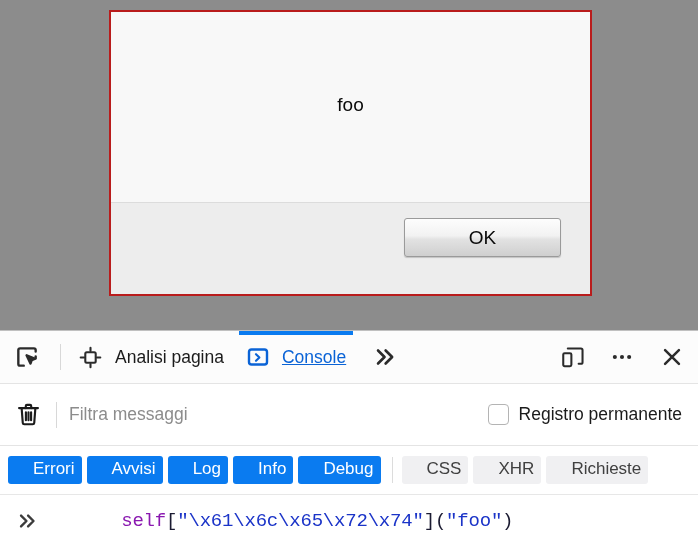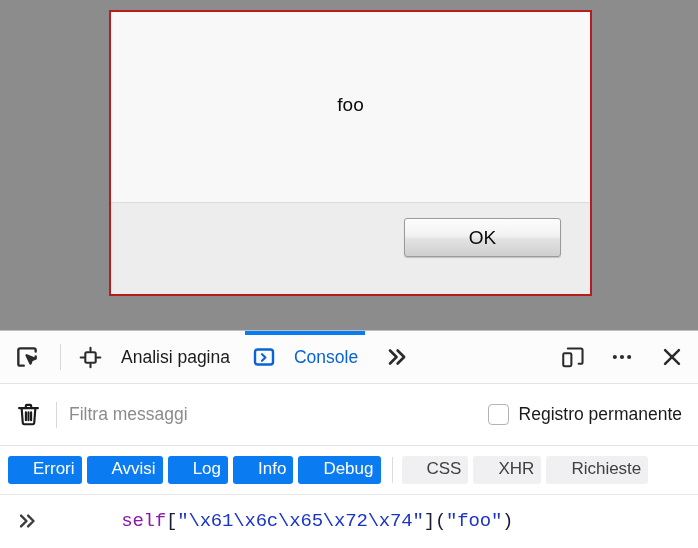--- a/index.html
+++ b/index.html
@@ -118,34 +118,34 @@
   .tb-sep {
     width: 1px;
     height: 26px;
     background: #d8d8d8;
     margin: 0 6px;
     flex: 0 0 auto;
   }
   #tab-analisi, #tab-console {
     display: flex;
     align-items: center;
-    gap: 18px;
+    gap: 12px;
     height: 53px;
     padding: 0 11px;
     cursor: default;
     position: relative;
     background: transparent;
     border: none;
   }
   .tab-label {
     font-size: 17.5px;
     color: #1b1b1b;
     white-space: nowrap;
   }
-  #tab-console .tab-label { color: #0a63d6; }
+  #tab-console .tab-label { color: #0a63d6; text-decoration: underline; }
   #tab-console::before {
     content: "";
     position: absolute;
     left: 4px;
     right: 4px;
     top: 0;
     height: 4px;
     background: #0a7bf0;
   }
   #toolbar-spacer { flex: 1 1 auto; }

